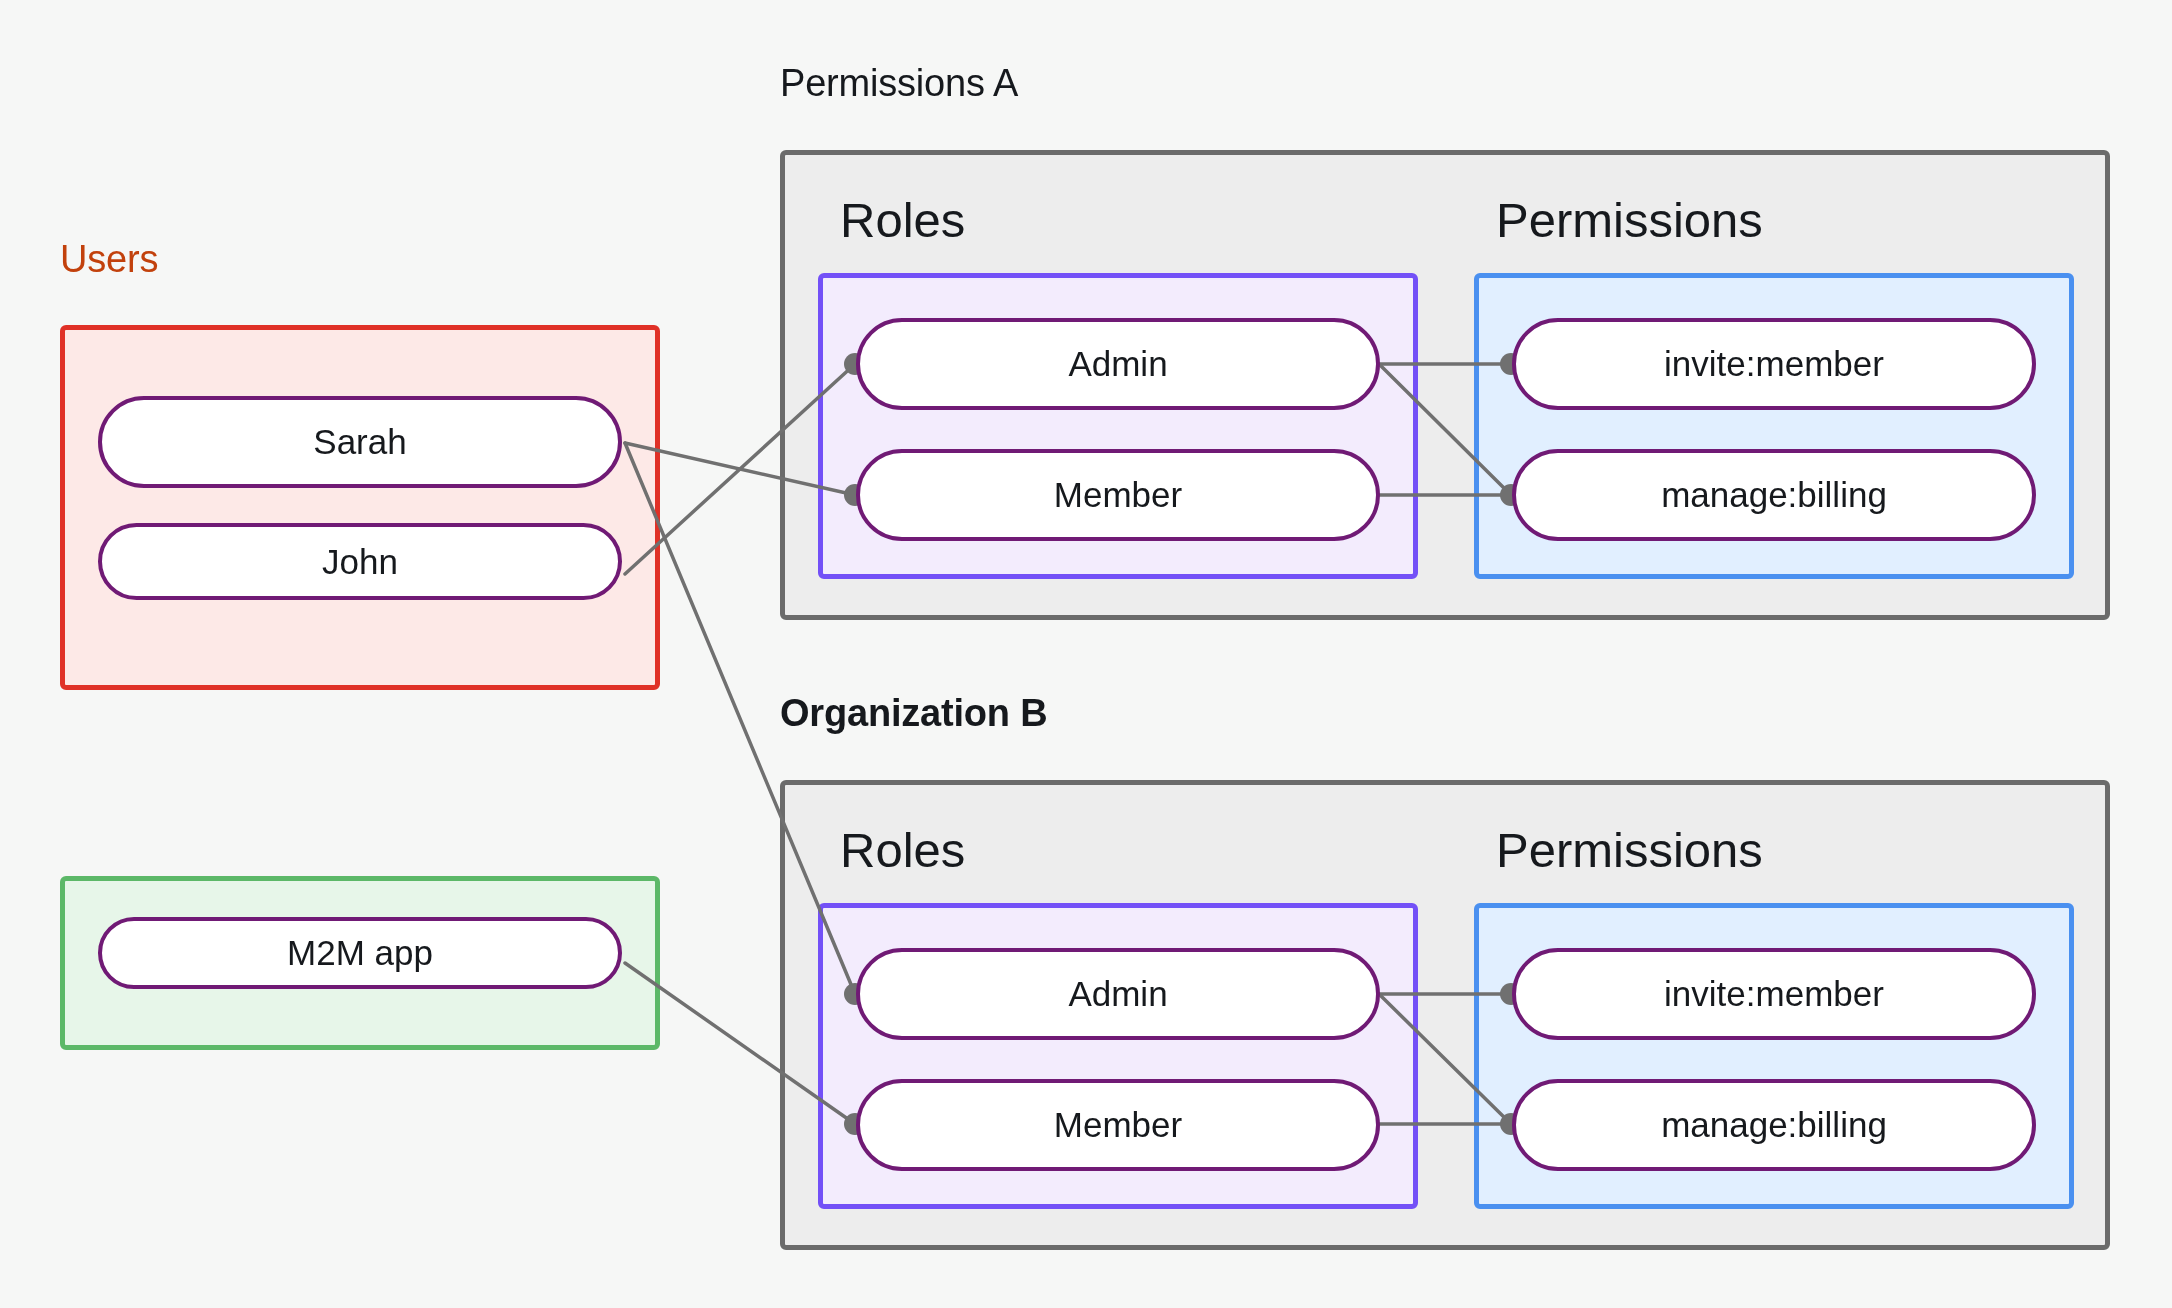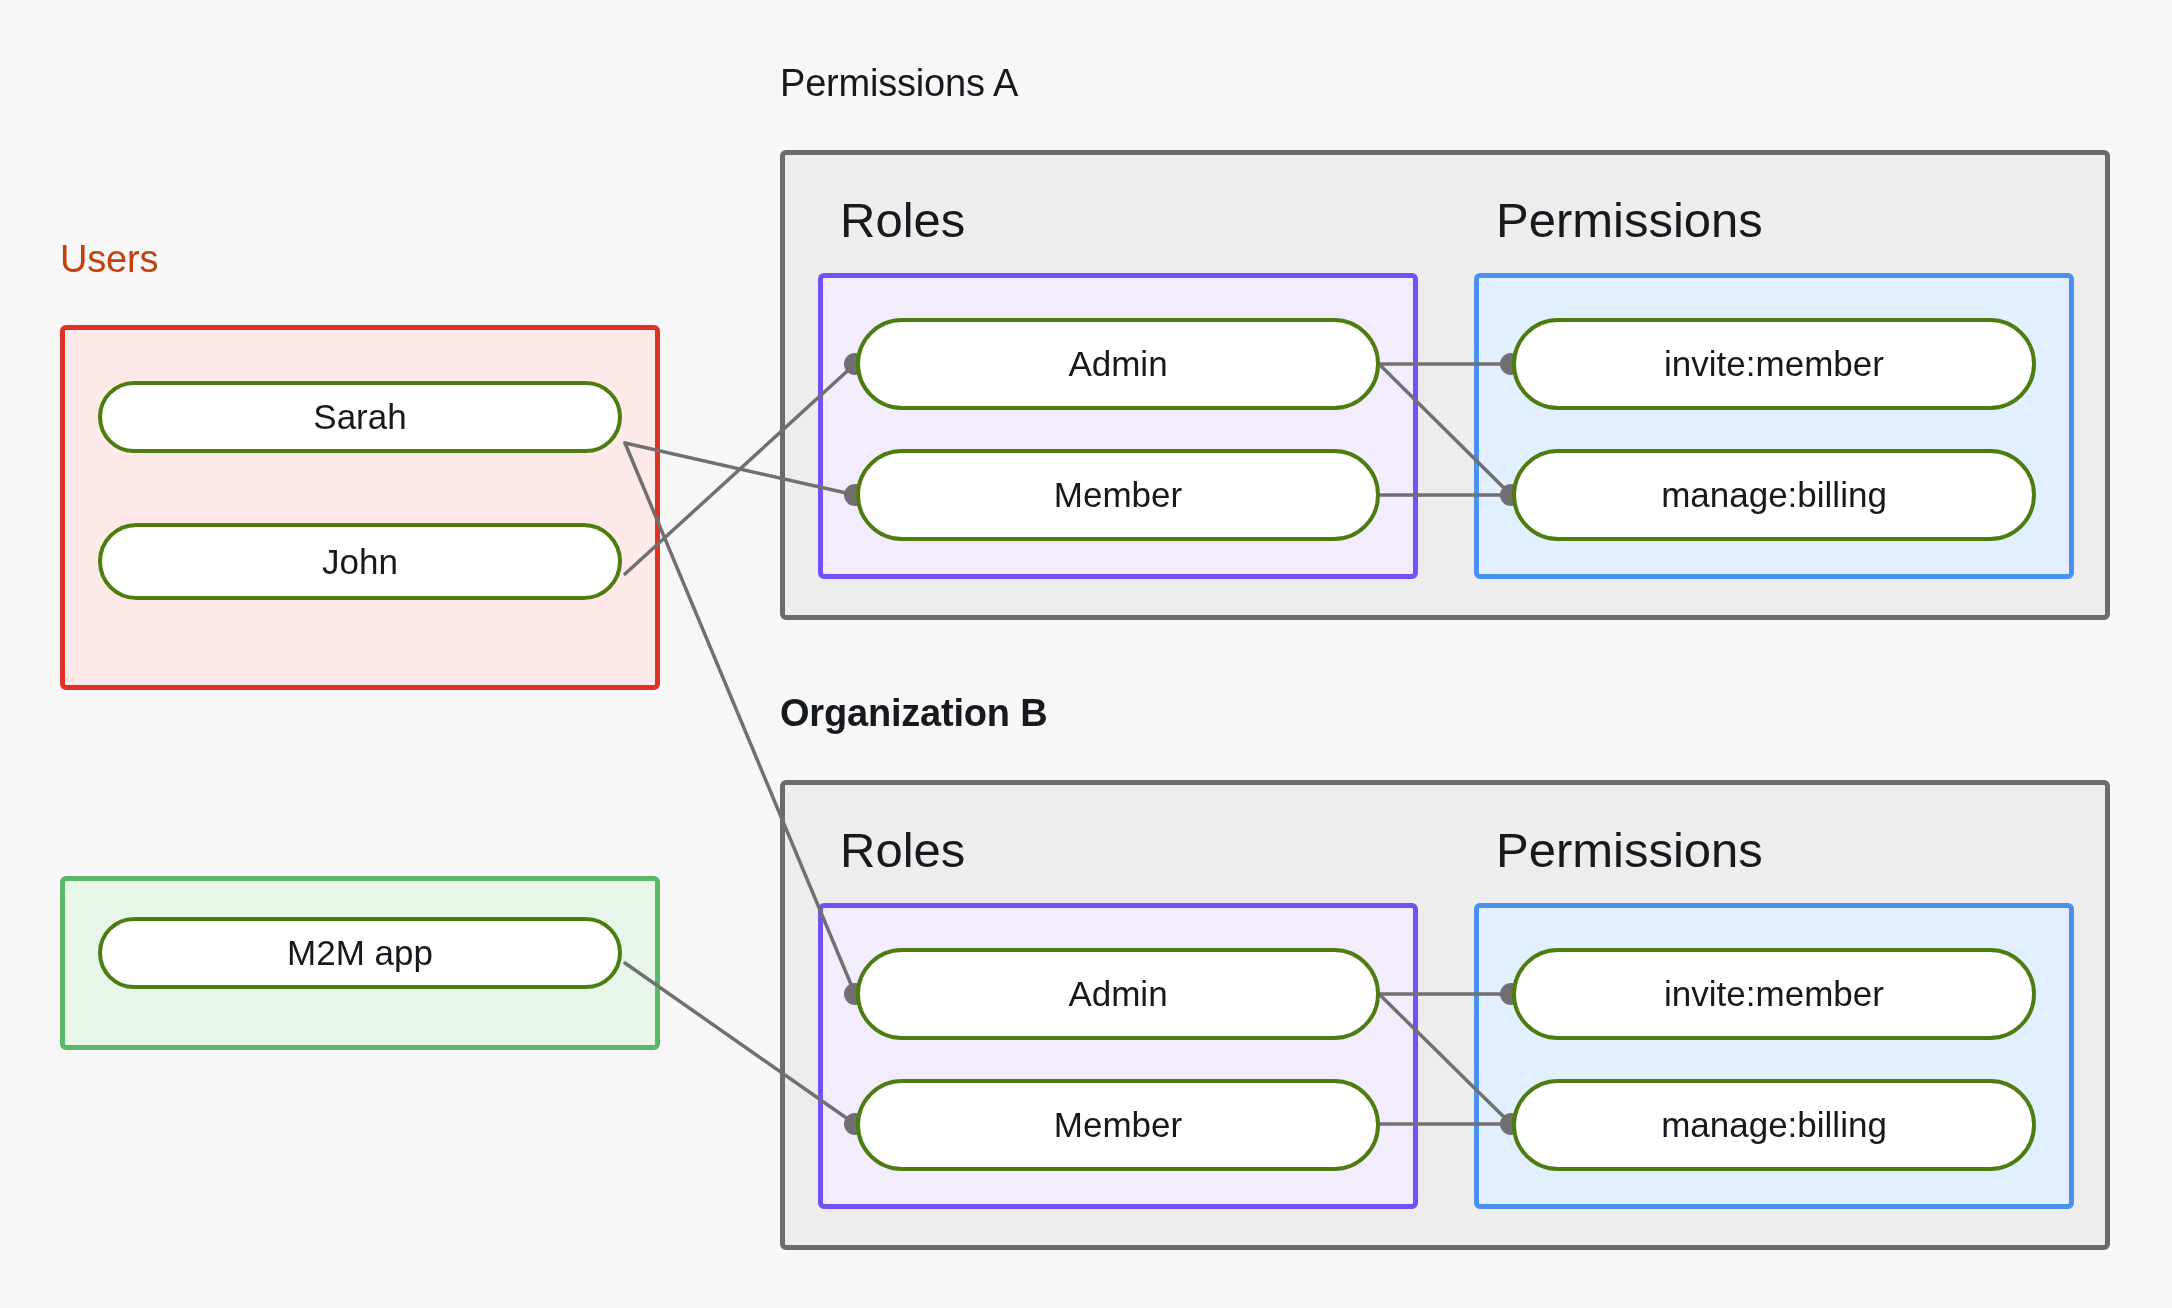--- a/index.html
+++ b/index.html
@@ -88,21 +88,21 @@
     white-space: nowrap;
     z-index: 6;
     margin-left: 20px;
   }
 
   
   .node {
     position: absolute;
     box-sizing: border-box;
     background: #ffffff;
-    border: 4px solid #4d7c0f;
+    border: 4px solid #701a75;
     border-radius: 999px;
     display: flex;
     align-items: center;
     justify-content: center;
     font-size: 35px;
     font-weight: 400;
     color: #16191d;
     white-space: nowrap;
     z-index: 7;
   }
@@ -147,21 +147,21 @@
       <circle cx="1511" cy="495" r="11"></circle>
       <circle cx="1511" cy="994" r="11"></circle>
       <circle cx="1511" cy="1124" r="11"></circle>
     </g>
   </svg>
 
   <div class="group-title" style="left:60px; top:238px;">Users</div>
 
   <div class="box box-users" style="left:60px; top:325px; width:600px; height:365px;"></div>
 
-  <div class="node" style="left:98px; top:381px; width:524px; height:72px;">Sarah</div>
+  <div class="node" style="left:98px; top:396px; width:524px; height:92px;">Sarah</div>
 
   <div class="node" style="left:98px; top:523px; width:524px; height:77px;">John</div>
 
 
   <div class="box box-m2m" style="left:60px; top:876px; width:600px; height:174px;"></div>
 
   <div class="node" style="left:98px; top:917px; width:524px; height:72px;">M2M app</div>
 
   <div class="org-title" style="left:780px; top:62px;">Permissions A</div>
 

